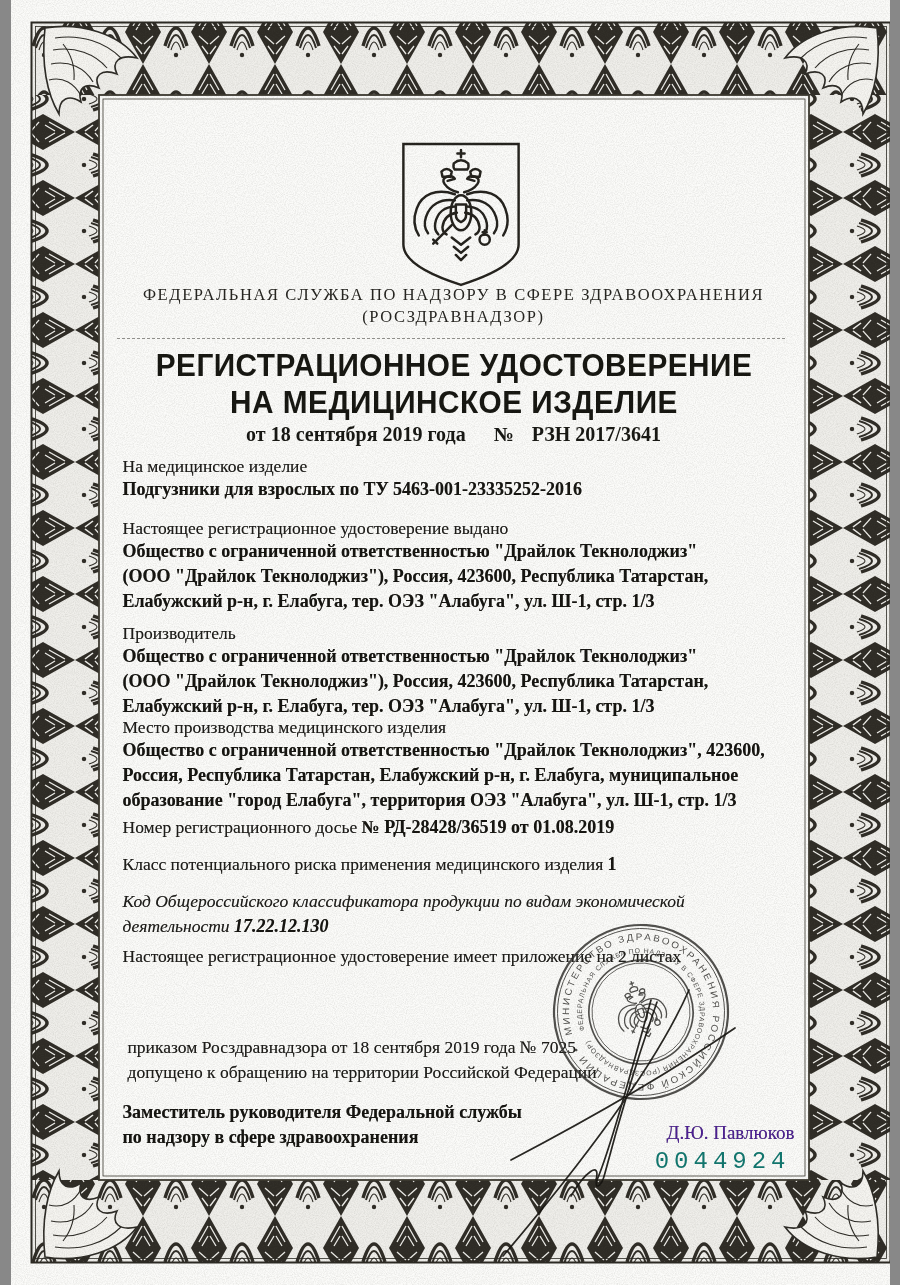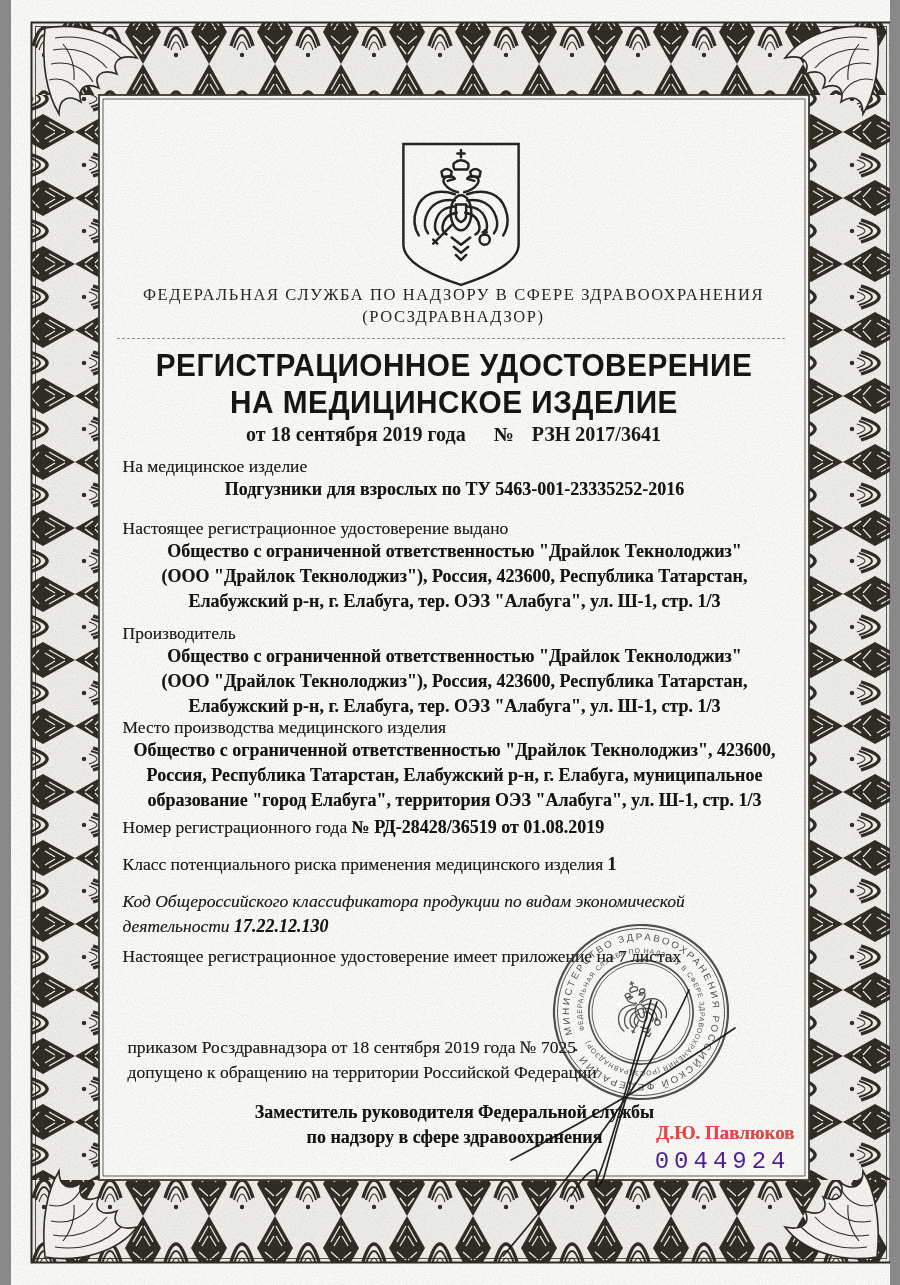--- a/index.html
+++ b/index.html
@@ -24,26 +24,26 @@
     font-family:"Liberation Sans", sans-serif;font-weight:bold;
     font-size:31px;letter-spacing:.5px;color:#151510;white-space:nowrap;
     transform:scaleX(.96);transform-origin:center;
   }
   .dateline{font-size:20px;font-weight:bold;color:#161612;white-space:nowrap;}
   .dateline .numsign{margin-left:28px;}
   .dateline .numval{margin-left:18px;}
   
   .para{left:24px;width:664px;font-size:17.5px;line-height:25px;color:#1c1b18;
         text-shadow:0 0 .5px rgba(20,20,20,.5);}
-  .b{font-weight:bold;font-size:18px;color:#14130f;text-align:center;}
+  .b{font-weight:bold;font-size:18px;color:#14130f;}
   .serial{
     font-family:"Liberation Mono", monospace;font-size:24px;letter-spacing:5px;
-    color:#4c1d95;
-  }
-  .signer{font-weight:bold;font-size:19px;color:#ef4444;text-shadow:0 0 .5px rgba(20,20,20,.5);}
+    color:#0f766e;
+  }
+  .signer{font-weight:normal;font-size:19px;color:#4c1d95;text-shadow:0 0 .5px rgba(20,20,20,.5);}
   
   .wm-brand{
     font-family:"Liberation Sans", sans-serif;font-weight:bold;
     font-size:130px;letter-spacing:-3px;color:#c5c4c1;line-height:1;
     white-space:nowrap;
   }
   .wm-tagline{
     font-family:"Liberation Sans", sans-serif;font-size:34px;letter-spacing:2px;
     color:#c7c6c3;white-space:nowrap;
   }
@@ -199,38 +199,38 @@
     </div>
 
     <div class="abs para" style="top:620px;">Место производства медицинского изделия</div>
     <div class="abs para b" style="top:643px;">
       <div>Общество с ограниченной ответственностью "Драйлок Текнолоджиз", 423600,</div>
       <div>Россия, Республика Татарстан, Елабужский р-н, г. Елабуга, муниципальное</div>
       <div>образование "город Елабуга", территория ОЭЗ "Алабуга", ул. Ш-1, стр. 1/3</div>
     </div>
 
     <div class="abs para" style="top:720px;">
-      <span>Номер регистрационного года</span>
+      <span>Номер регистрационного досье</span>
       <span class="b">№ РД-28428/36519 от 01.08.2019</span>
     </div>
 
     <div class="abs para" style="top:757px;">
       <span>Класс потенциального риска применения медицинского изделия</span>
       <span class="b">1</span>
     </div>
 
     <div class="abs para" style="top:794px;font-style:italic;">
       <div>Код Общероссийского классификатора продукции по видам экономической</div>
       <div>
         <span>деятельности</span>
         <span class="b">17.22.12.130</span>
       </div>
     </div>
 
-    <div class="abs para" style="top:849px;">Настоящее регистрационное удостоверение имеет приложение на 7 листах</div>
+    <div class="abs para" style="top:849px;">Настоящее регистрационное удостоверение имеет приложение на 2 листах</div>
 
     <div class="abs para" style="top:940px;padding-left:5px;">приказом Росздравнадзора от 18 сентября 2019 года № 7025</div>
     <div class="abs para" style="top:965px;padding-left:5px;">допущено к обращению на территории Российской Федерации</div>
 
     <div class="abs para b" style="top:1005px;">Заместитель руководителя Федеральной службы</div>
     <div class="abs para b" style="top:1030px;">по надзору в сфере здравоохранения</div>
 
     <div class="abs signer" style="top:1027px;right:14px;">Д.Ю. Павлюков</div>
 
     <div class="abs serial" style="top:1053px;right:18px;">0044924</div>

